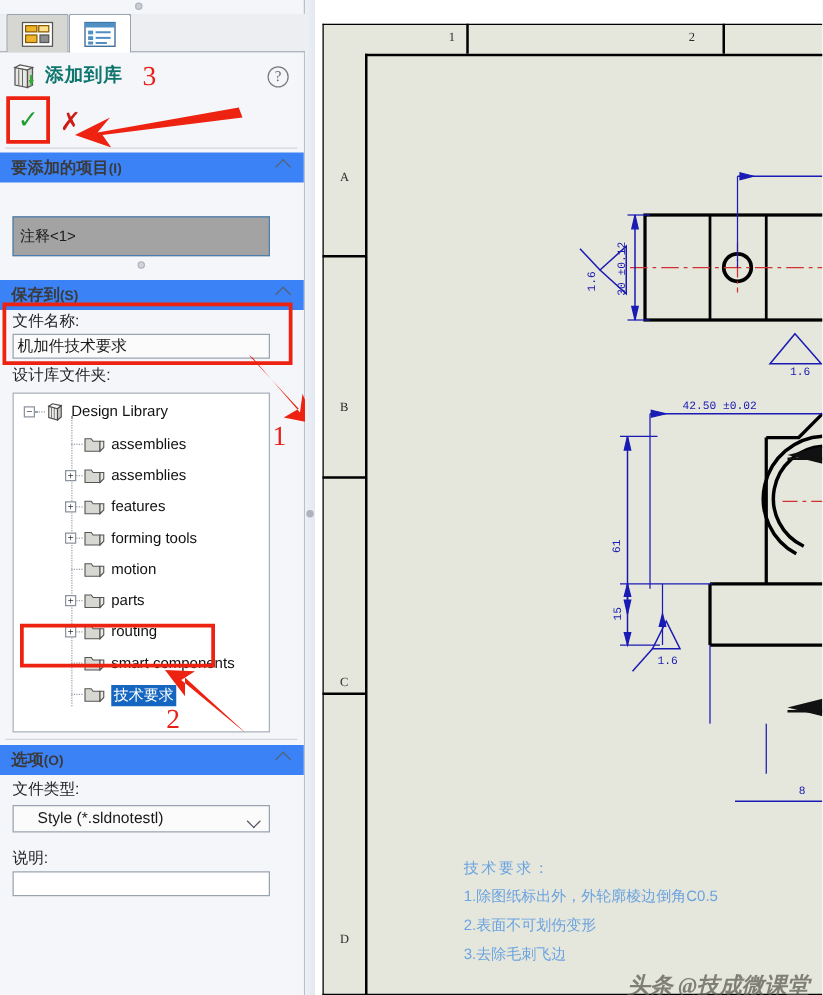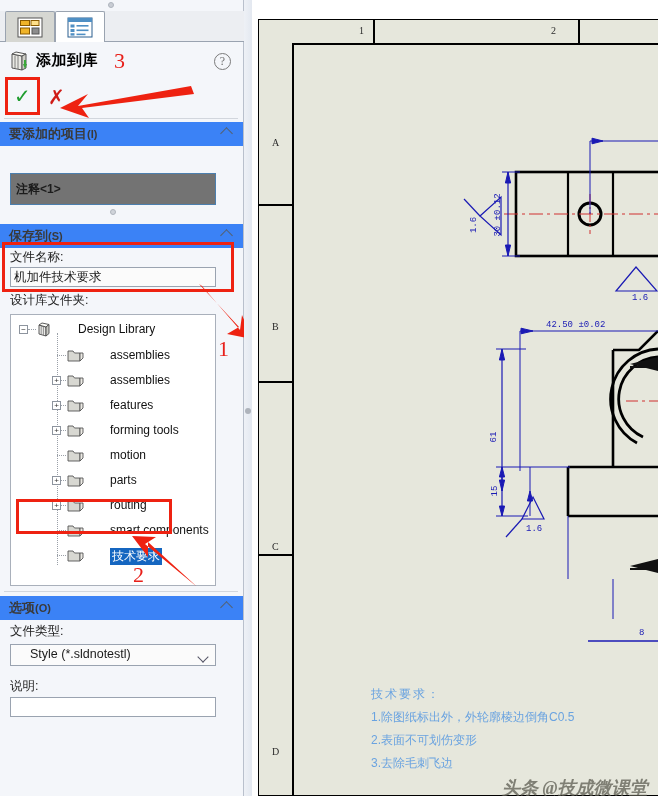--- a/index.html
+++ b/index.html
@@ -50,21 +50,21 @@
     background: #f4f6fa;
   }
 
   
   #titlerow {
     position: absolute; left: 0; top: 4px; width: 243px; height: 32px;
   }
   #pm-icon { position: absolute; left: 9px; top: 5px; width: 22px; height: 22px; }
   #pm-title {
     position: absolute; left: 36px; top: 5px;
-    font-size: 15px; font-weight: bold; color: #000000;
+    font-size: 15px; font-weight: bold; color: #0f766e;
     letter-spacing: 0.5px;
   }
   #ann3 {
     position: absolute; left: 114px; top: 2px;
     font-size: 22px; color: #e8201a; font-weight: normal;
     font-family: "Liberation Serif", serif;
   }
   #help-icon {
     position: absolute; right: 12px; top: 7px;
     width: 17px; height: 17px; border: 1.4px solid #7a7a7a;
@@ -110,21 +110,21 @@
     content:""; position:absolute; left:0; top:1px;
     width: 8px; height: 8px;
     border-left: 1.6px solid #55606e; border-top: 1.6px solid #55606e;
     transform: rotate(45deg);
   }
 
   
   #selbox {
     position: absolute; left: 10px; top: 131px;
     width: 206px; height: 32px;
-    background: #737373; border: 1px solid #4c7fae; font-weight: bold;
+    background: #a3a3a3; border: 1px solid #4c7fae;
   }
   #seltext { position: absolute; left: 5px; top: 7px; font-size: 12px; color: #1c1c1c; }
   .dotnub {
     position: absolute; left: 110px; top: 167px;
     width: 6px; height: 6px; border-radius: 50%;
     background: #d0d4da; border: 1px solid #b0b5bd;
   }
 
   
   #fnbox-red {
@@ -160,21 +160,20 @@
   .tnode { position: absolute; height: 20px; left: 0; width: 206px; }
   .tnode .expander {
     position: absolute; width: 9px; height: 9px;
     border: 1px solid #8d949e; background: #fff;
     top: 6px; font-size: 8px; line-height: 7px; text-align: center;
     color: #333; cursor: pointer; font-family: "Liberation Sans", sans-serif;
   }
   .tnode .tlabel {
     position: absolute; font-size: 12px; color: #111; top: 3px;
     white-space: nowrap;
-    margin-left: 21px;
   }
   .tnode .tlabel.sel { background: #1566c0; color: #fff; padding: 0 2px; }
   .tnode .dashline {
     position: absolute; border-top: 1px dotted #9aa0a8;
   }
   .folder { position: absolute; width: 17px; height: 13px; top: 4px; }
   .booksvg { position: absolute; width: 16px; height: 16px; top: 2px; }
 
   
   #treesel-red {

